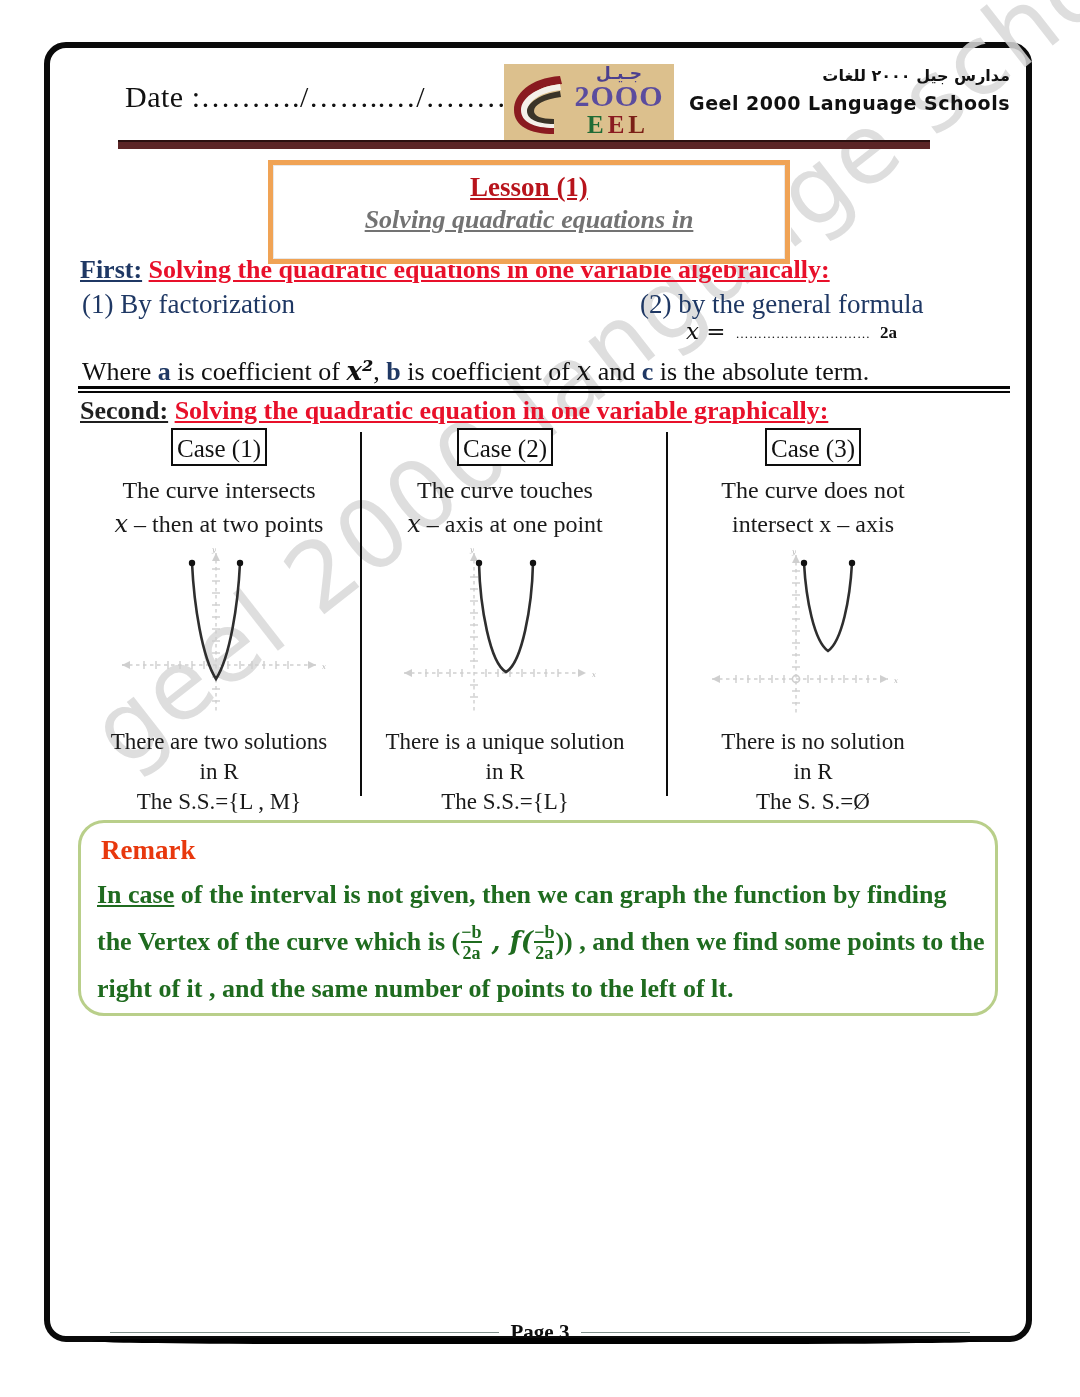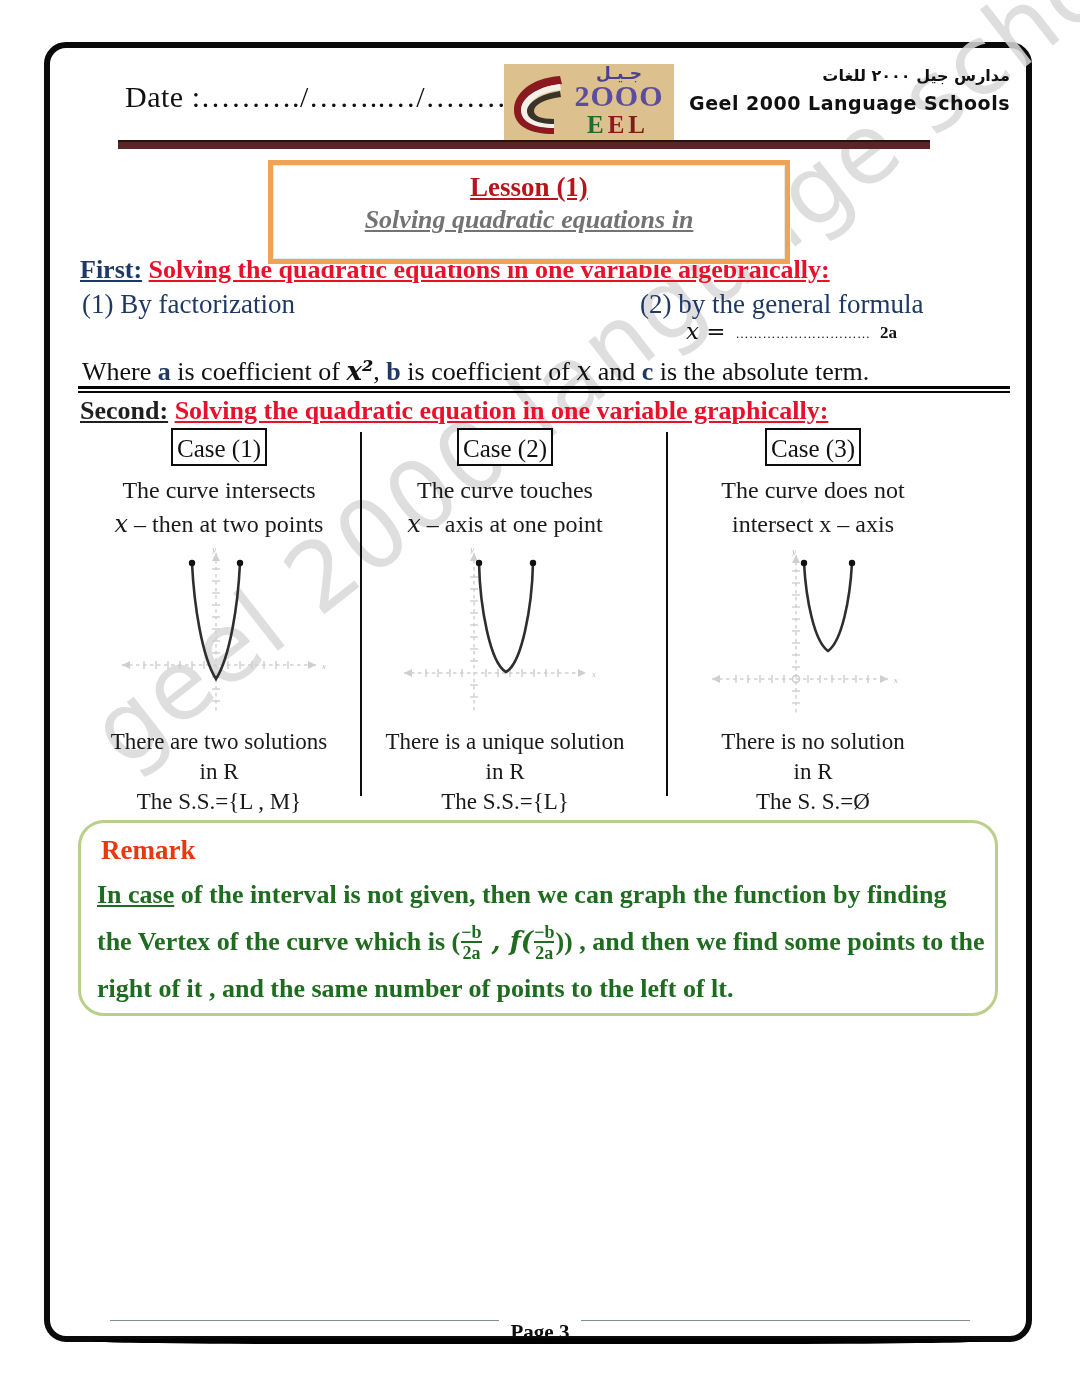--- a/index.html
+++ b/index.html
@@ -387,20 +387,21 @@
     font-style: italic;
     font-weight: bold;
   }
 
   
   .footer {
     position: absolute;
     left: 110px; top: 1320px;
     width: 860px;
     display: flex;
+    align-items: center;
     z-index: 3;
   }
   .footer .ln {
     flex: 1;
     height: 1px;
     background: #7f8f8a;
   }
   .footer .pg {
     padding: 0 12px;
     font-size: 21px;

